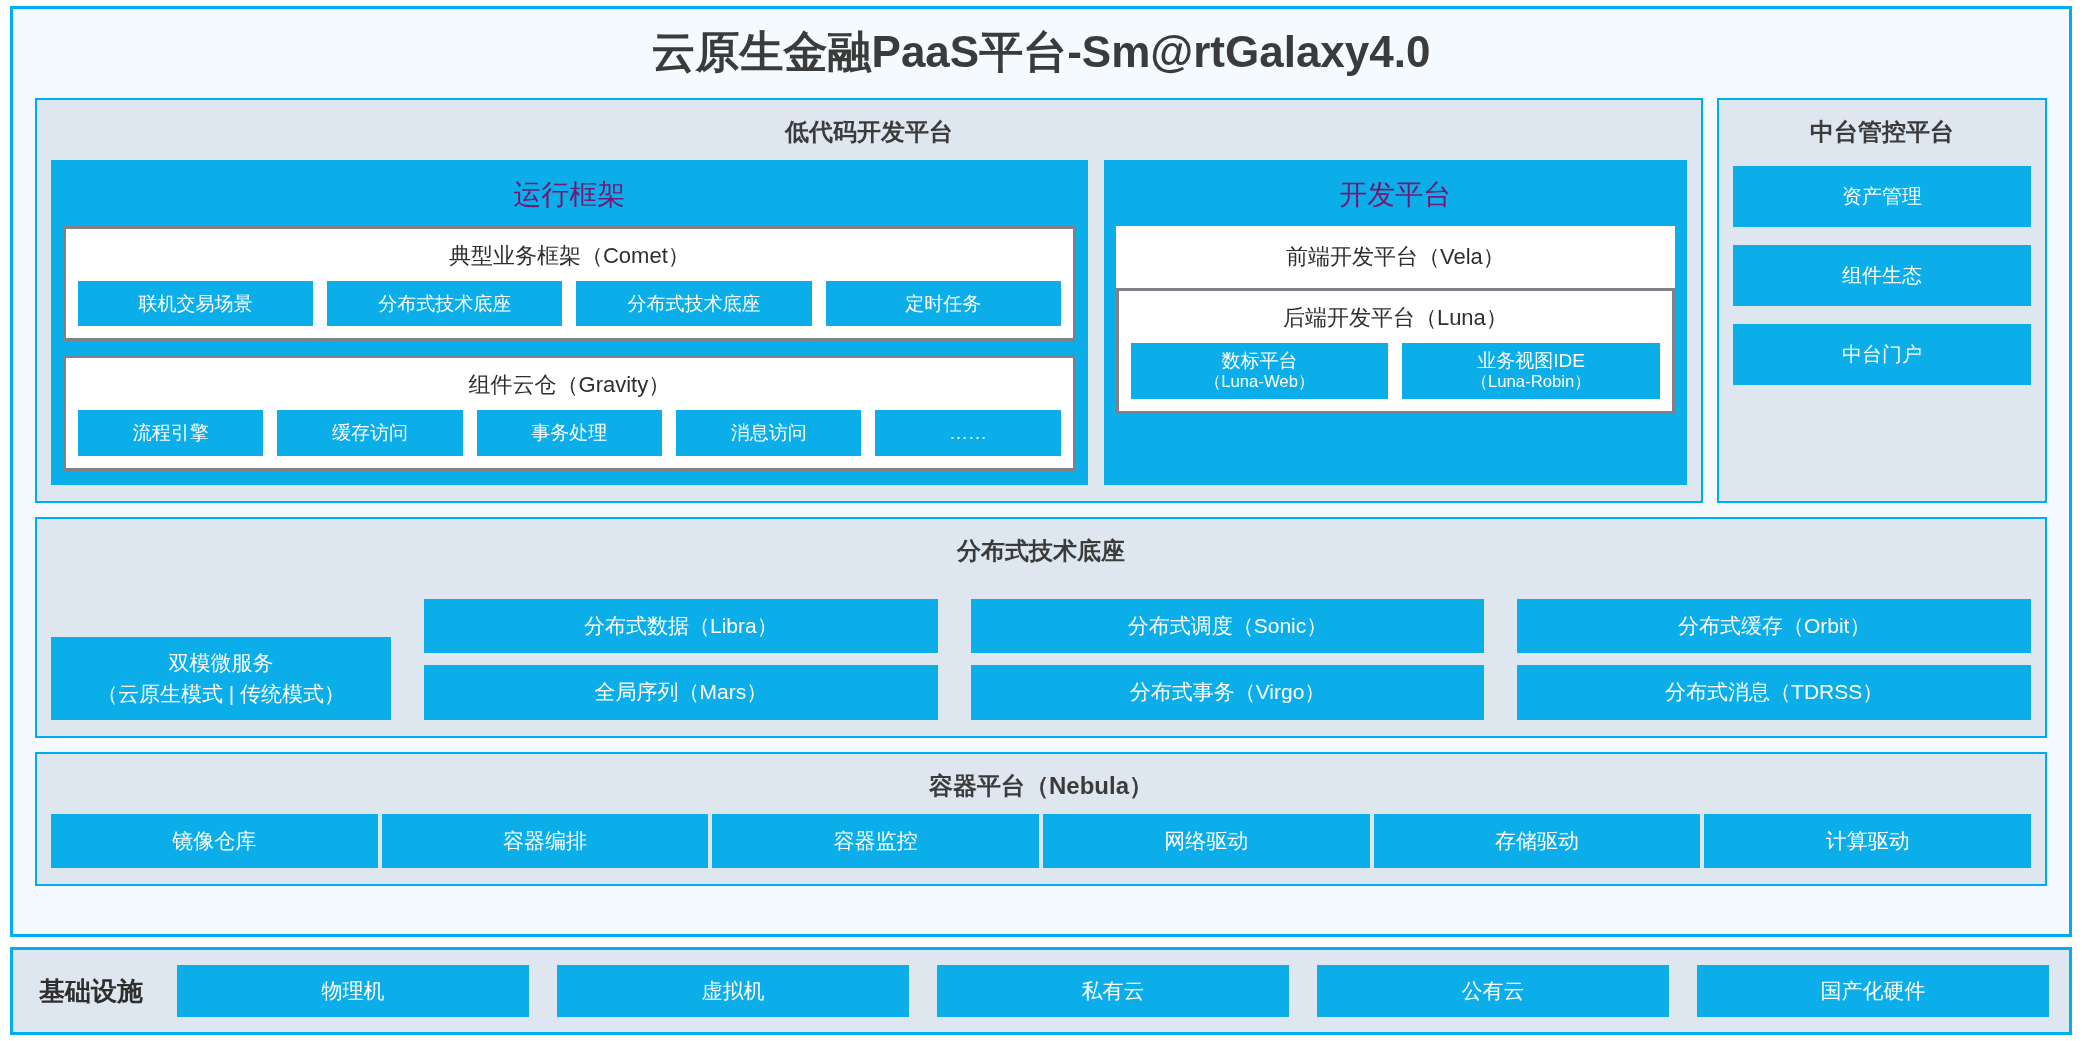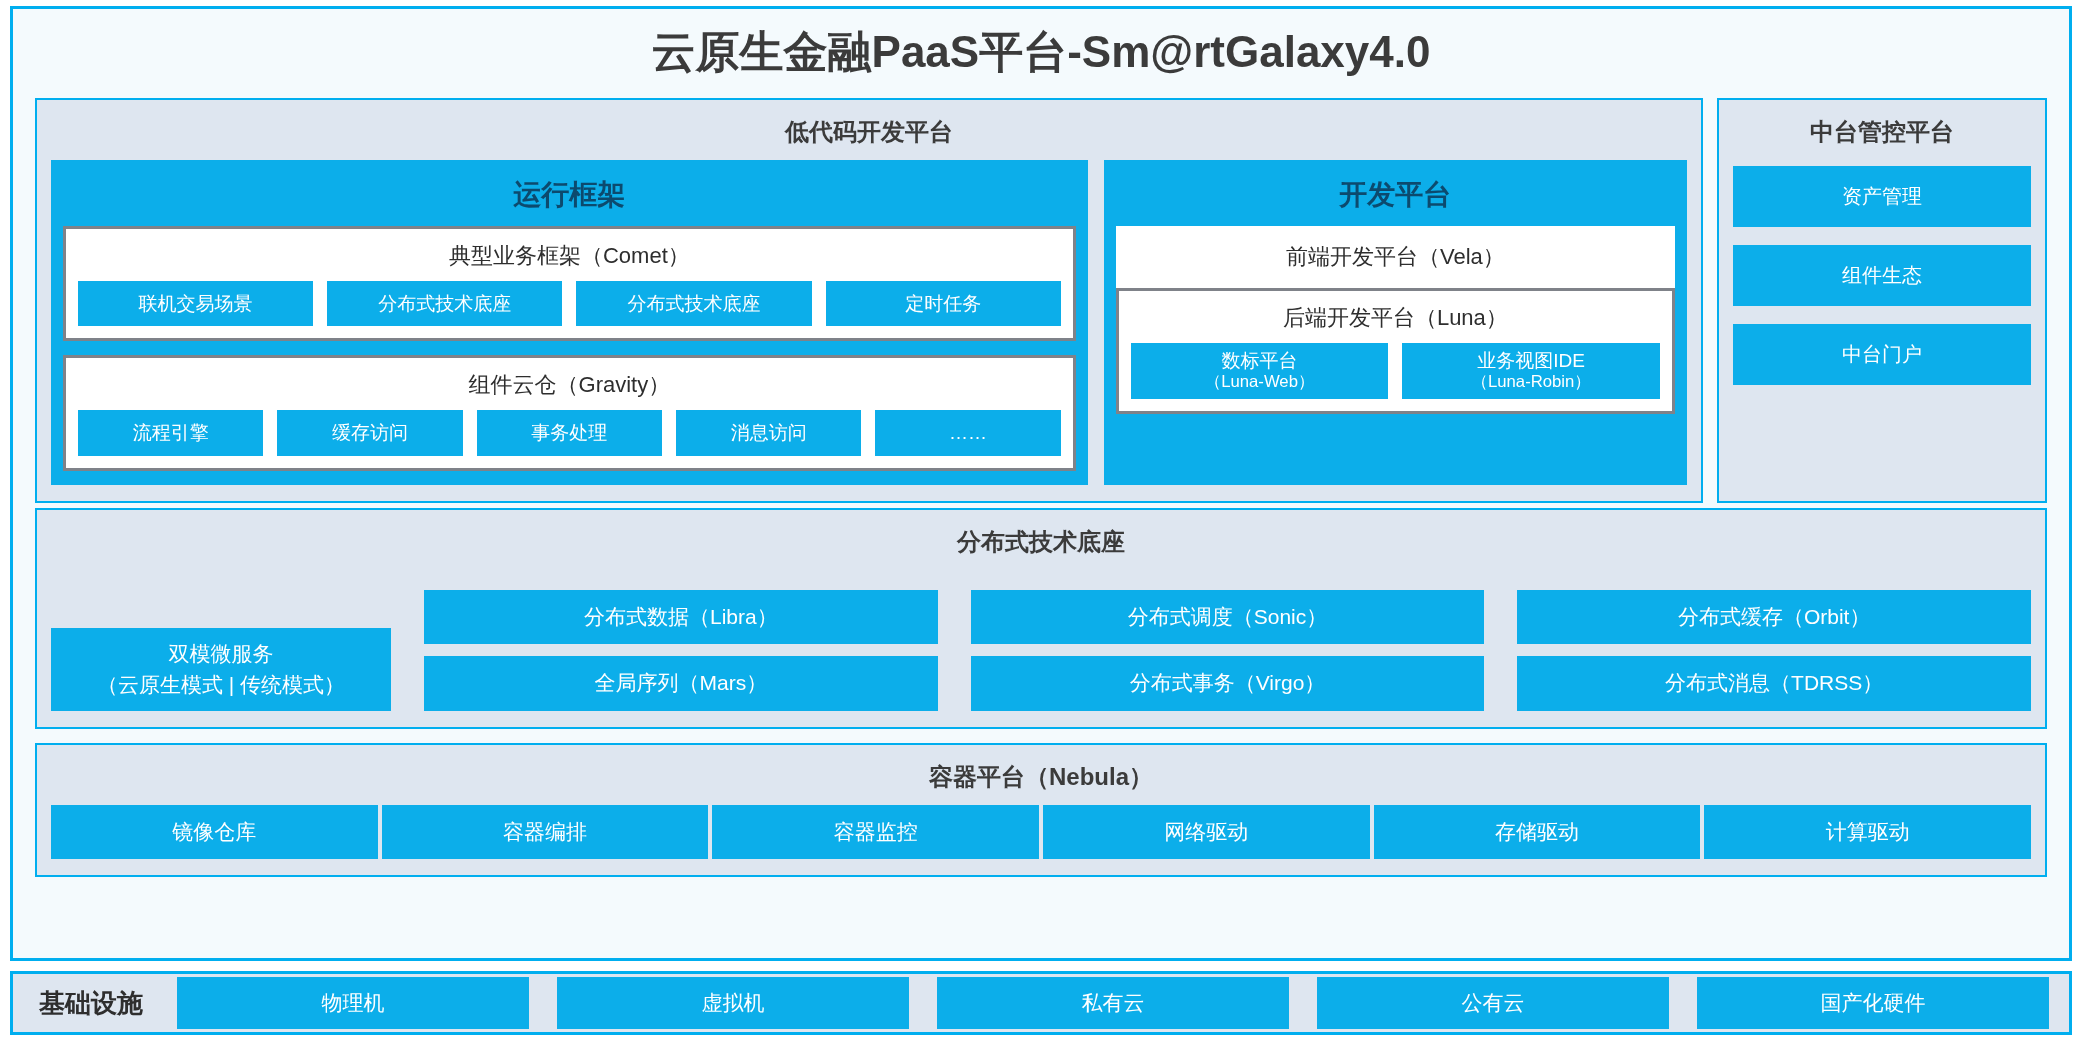--- a/index.html
+++ b/index.html
@@ -60,21 +60,21 @@
     font-size: 24px;
     font-weight: bold;
     color: #3B3B3B;
     padding: 4px 0 12px 0;
   }
 
   
   .upper-band {
     display: flex;
     gap: 14px;
-    margin-bottom: 5px;
+    margin-bottom: 14px;
     border-radius: 19px;
   }
   .lowcode-panel { flex: 1 1 auto; }
   .midctrl-panel { width: 330px; flex: 0 0 330px; }
 
   .lowcode-cols {
     display: flex;
     gap: 16px;
     align-items: stretch;
   }
@@ -84,23 +84,23 @@
     background: #0CAEEA;
     box-sizing: border-box;
     padding: 10px 12px 14px 12px;
     display: flex;
     flex-direction: column;
   }
   .blue-block.runtime { flex: 1 1 64%; }
   .blue-block.devplat { flex: 1 1 36%; }
   .blue-block-title {
     text-align: center;
-    color: #0c4a6e;
+    color: #701a75;
     font-size: 28px;
-    font-weight: bold;
+    font-weight: normal;
     padding: 6px 0 12px 0;
   }
 
   
   .white-group {
     background: #ffffff;
     border: 3px solid #7F8289;
     box-sizing: border-box;
     padding: 8px 12px 12px 12px;
     display: flex;
@@ -192,21 +192,21 @@
   .container-row .chip {
     font-size: 21px;
     padding: 14px 6px;
   }
 
   
   .infra-card {
     border: 3px solid #00AEEF;
     background: #DEE6F0;
     box-sizing: border-box;
-    height: 64px;
+    height: 88px;
     display: flex;
     align-items: center;
     padding: 0 20px 0 26px;
     gap: 20px;
   }
   .infra-label {
     font-size: 26px;
     font-weight: bold;
     color: #2E2E2E;
     flex: 0 0 auto;

